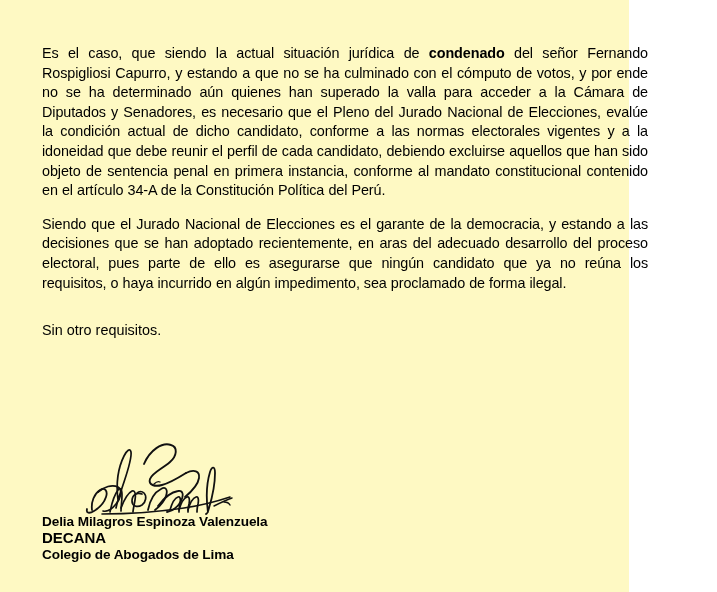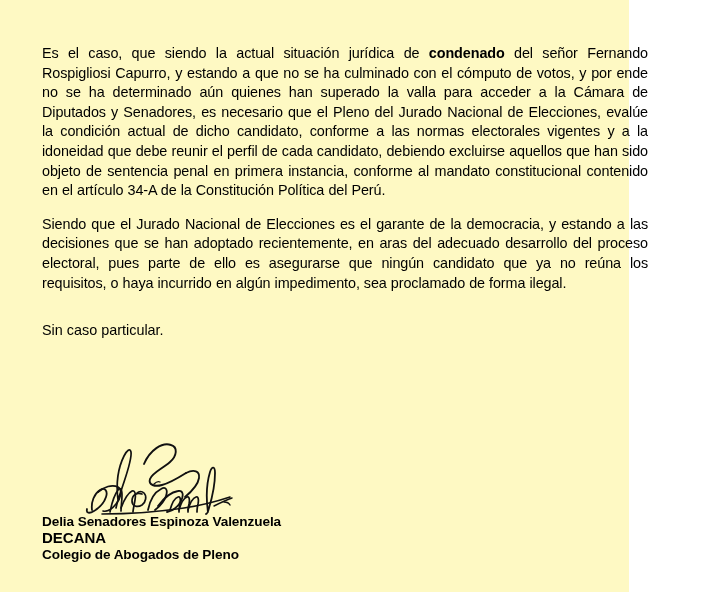--- a/index.html
+++ b/index.html
@@ -114,21 +114,21 @@
 <div class="page">
 
   <div class="doc-body">
 
     <p class="para"><span>Es el caso, que siendo la actual situación jurídica de </span><span class="bold">condenado</span><span> del señor Fernando Rospigliosi Capurro, y estando a que no se ha culminado con el cómputo de votos, y por ende no se ha determinado aún quienes han superado la valla para acceder a la Cámara de Diputados y Senadores, es necesario que el Pleno del Jurado Nacional de Elecciones, evalúe la condición actual de dicho candidato, conforme a las normas electorales vigentes y a la idoneidad que debe reunir el perfil de cada candidato, debiendo excluirse aquellos que han sido objeto de sentencia penal en primera instancia, conforme al mandato constitucional contenido en el artículo 34-A de la Constitución Política del Perú.</span></p>
 
     <p class="para">Siendo que el Jurado Nacional de Elecciones es el garante de la democracia, y estando a las decisiones que se han adoptado recientemente, en aras del adecuado desarrollo del proceso electoral, pues parte de ello es asegurarse que ningún candidato que ya no reúna los requisitos, o haya incurrido en algún impedimento, sea proclamado de forma ilegal.</p>
 
     <div class="gap-sm"></div>
 
-    <p class="closing-line">Sin caso particular.</p>
+    <p class="closing-line">Sin otro requisitos.</p>
 
     <div class="gap-md"></div>
 
 
   </div>
 
   <div class="signature-block">
 
     <div class="signature-mark">
       <svg width="200" height="80" viewBox="0 0 200 80" xmlns="http://www.w3.org/2000/svg" aria-hidden="true">
@@ -158,20 +158,20 @@
           <path d="M44 74 C70 74 100 72 126 68 C146 65 160 61 172 57" stroke-width="1.6"></path>
           <path d="M156 66 C162 63 168 60 174 58" stroke-width="1.5"></path>
 
           <path d="M166 62 C169 62 171 63 172 65" stroke-width="1.4"></path>
           <path d="M96 44 C98 42 100 41 102 42" stroke-width="1.3"></path>
         </g>
       </svg>
     </div>
 
     <div class="signer-lines">
-      <p class="signer-name">Delia Senadores Espinoza Valenzuela</p>
+      <p class="signer-name">Delia Milagros Espinoza Valenzuela</p>
       <p class="signer-role">DECANA</p>
-      <p class="signer-org">Colegio de Abogados de Pleno</p>
+      <p class="signer-org">Colegio de Abogados de Lima</p>
     </div>
 
   </div>
 
 </div>
 
 </body></html>

